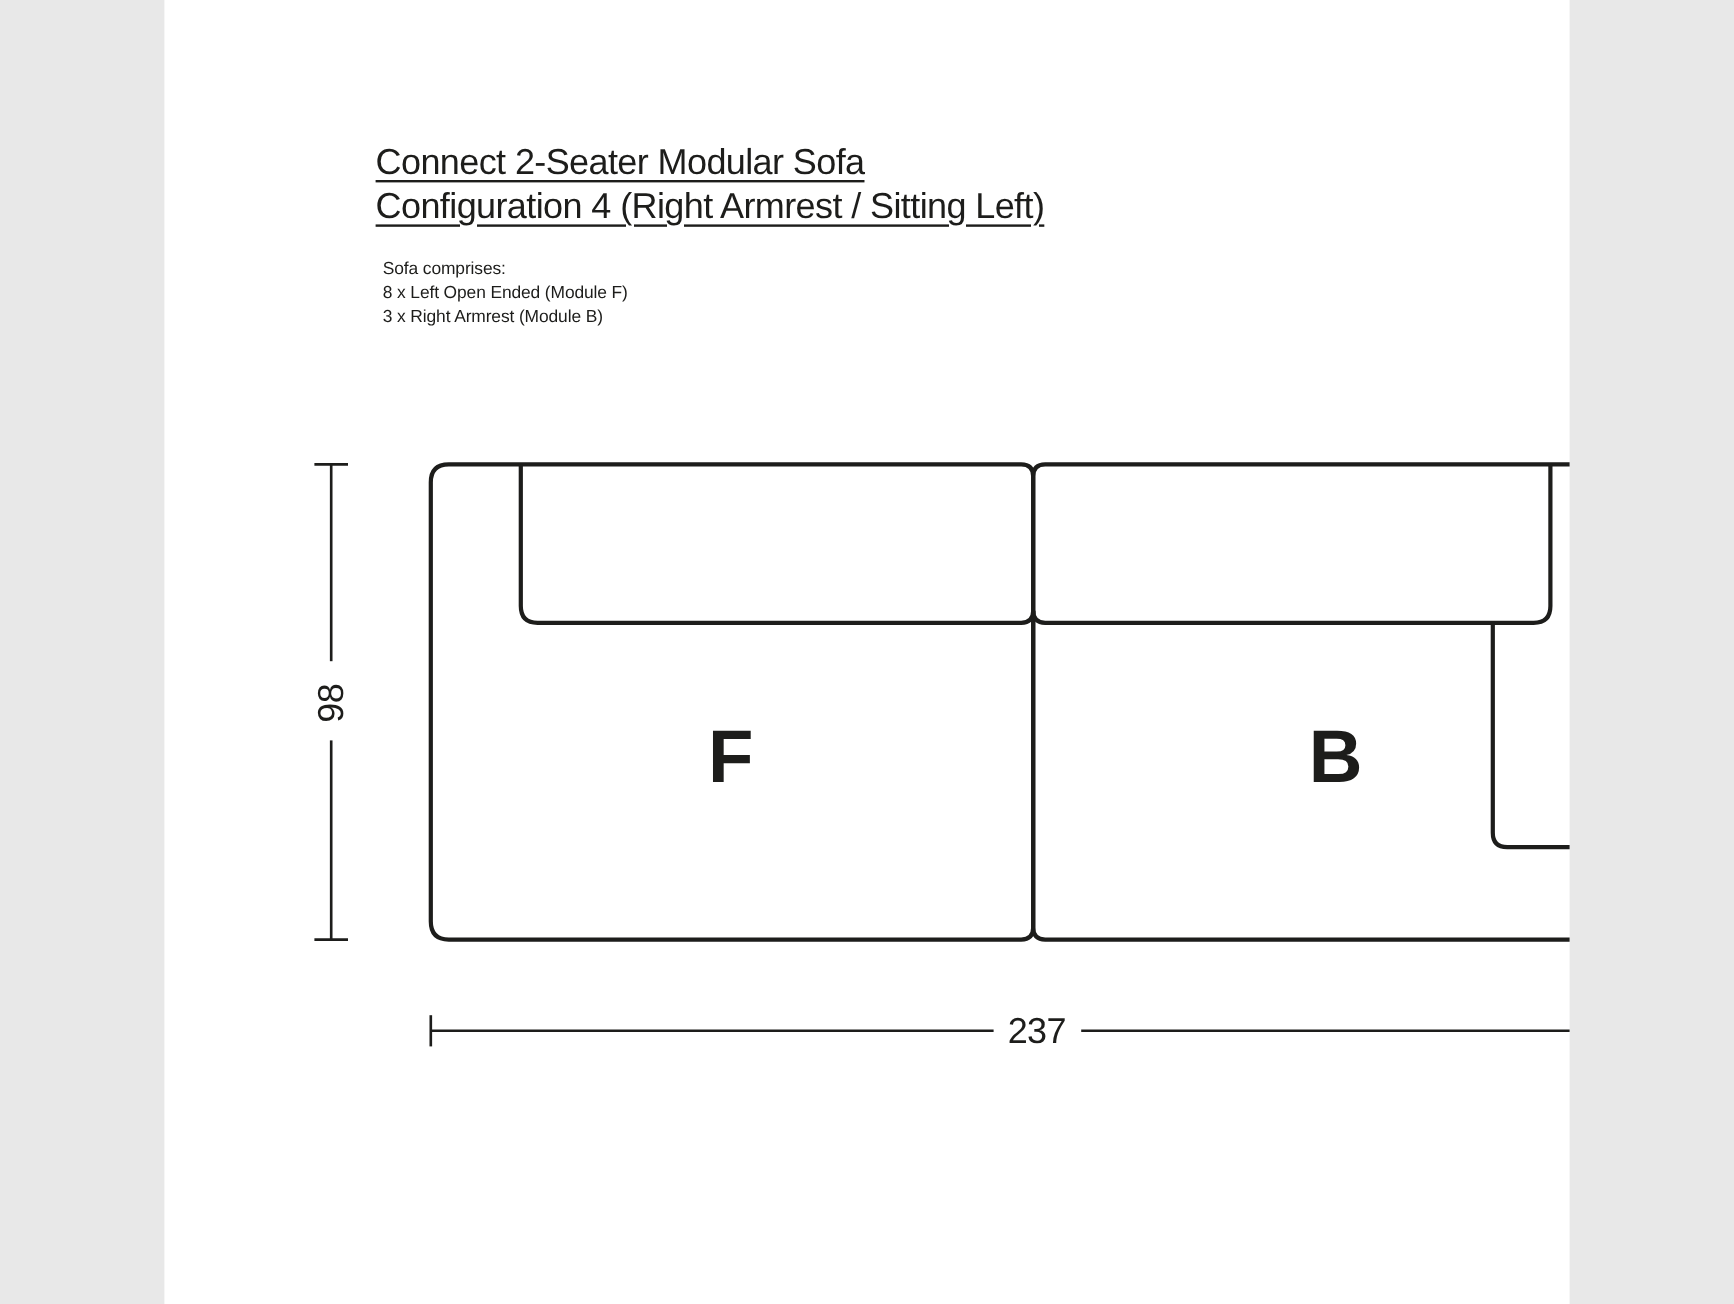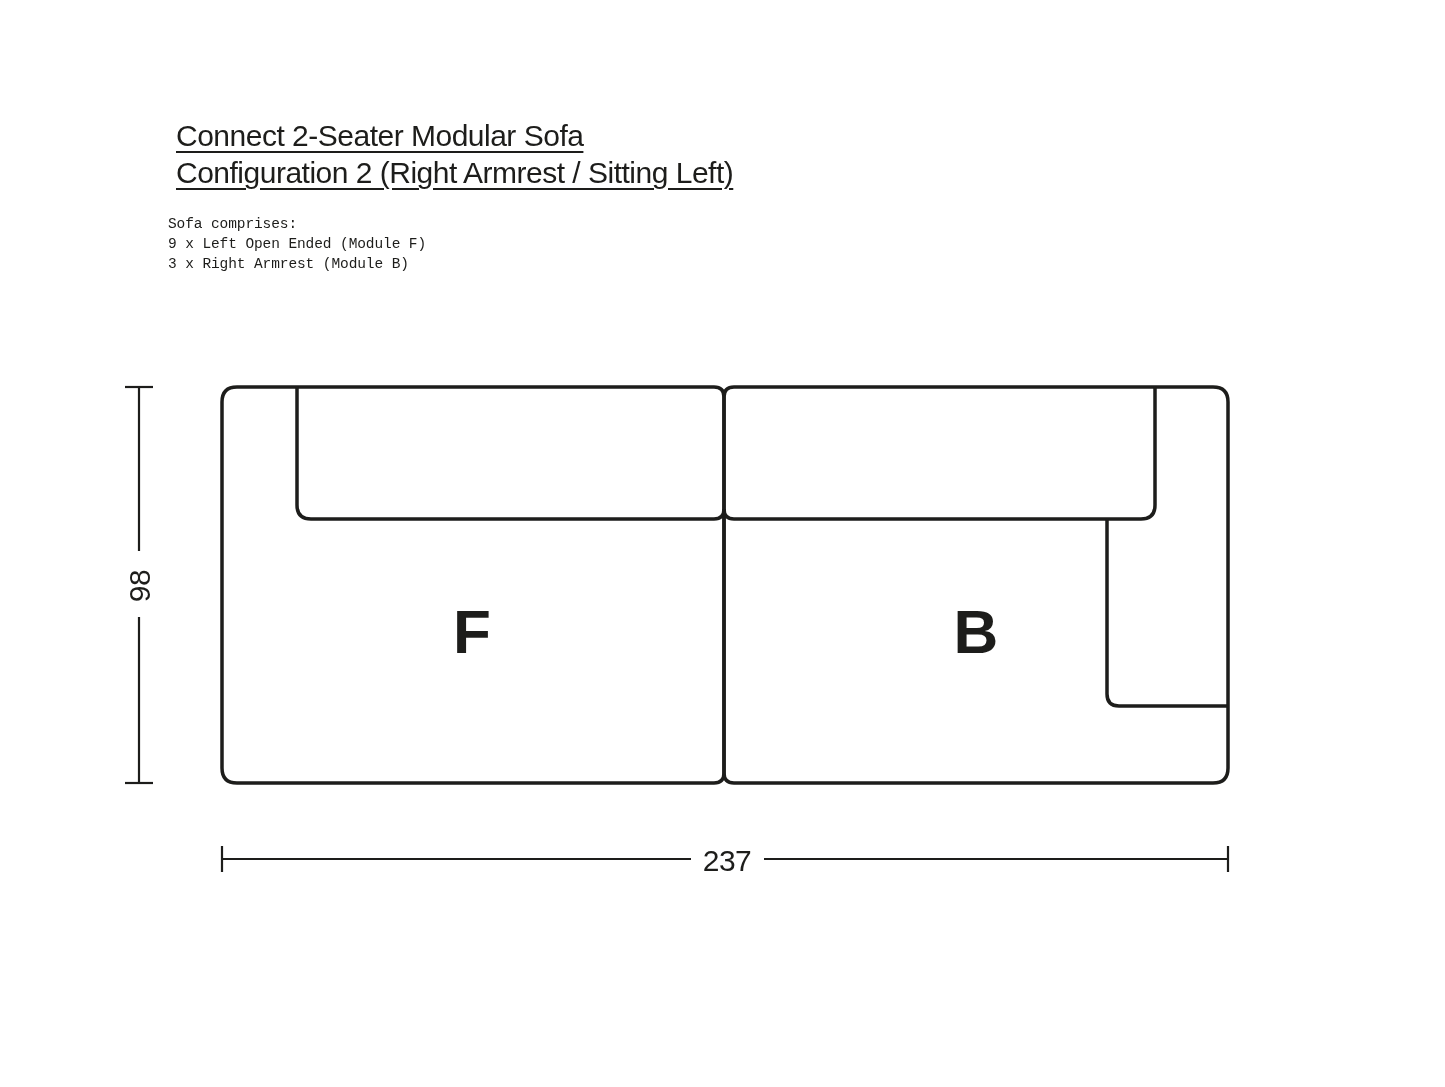--- a/index.html
+++ b/index.html
@@ -1,20 +1,20 @@
 <!DOCTYPE html>
 <html style="--ink: #1d1d1b; --bg: #ffffff;"><head>
 <meta charset="utf-8">
 <style>
   :root { --ink: #1d1d1b; --bg: #ffffff; }
   * { margin: 0; padding: 0; box-sizing: border-box; }
   html, body { background: #e8e8e8; }
   .page {
     position: relative;
-    width: 1445px;
+    width: 1171px;
     height: 1087px;
     background: var(--bg);
     overflow: hidden;
     font-family: "Liberation Sans", "DejaVu Sans", sans-serif;
     color: var(--ink);
     margin: 0 auto;
   }
   .header {
     position: absolute;
     left: 176px;
@@ -27,26 +27,25 @@
     letter-spacing: -0.5px;
     white-space: nowrap;
   }
   .title-line > span {
     text-decoration: underline;
     text-decoration-thickness: 2px;
     text-underline-offset: 5px;
   }
   .comprises {
     position: absolute;
-    left: 168px;
+    left: 182px;
     top: 214px;
     font-size: 14.5px;
     line-height: 20px;
     letter-spacing: -0.1px;
-    font-family: Liberation Mono, monospace;
   }
   .drawing {
     position: absolute;
     left: 0;
     top: 0;
   }
   .outline {
     stroke: var(--ink);
     fill: none;
     stroke-width: 3.5;
@@ -77,26 +76,26 @@
     dominant-baseline: central;
   }
 </style>
 </head>
 <body>
 
 <div class="page">
 
   <div class="header">
     <div class="title-line"><span>Connect 2-Seater Modular Sofa</span></div>
-    <div class="title-line"><span>Configuration 2 (Right Armrest / Sitting Left)</span></div>
+    <div class="title-line"><span>Configuration 4 (Right Armrest / Sitting Left)</span></div>
   </div>
 
   <div class="comprises">
     <div>Sofa comprises:</div>
-    <div>9 x Left Open Ended (Module F)</div>
+    <div>8 x Left Open Ended (Module F)</div>
     <div>3 x Right Armrest (Module B)</div>
   </div>
 
   <svg class="drawing" width="1445" height="1087" viewBox="0 0 1445 1087" xmlns="http://www.w3.org/2000/svg">
 
     <g>
       <path class="outline" d="M 237 387 H 714 Q 724 387 724 397 V 773 Q 724 783 714 783 H 237 Q 222 783 222 768 V 402 Q 222 387 237 387 Z"></path>
       <path class="outline" d="M 297 387 V 505 Q 297 519 311 519 H 714 Q 724 519 724 509"></path>
     </g>
 

